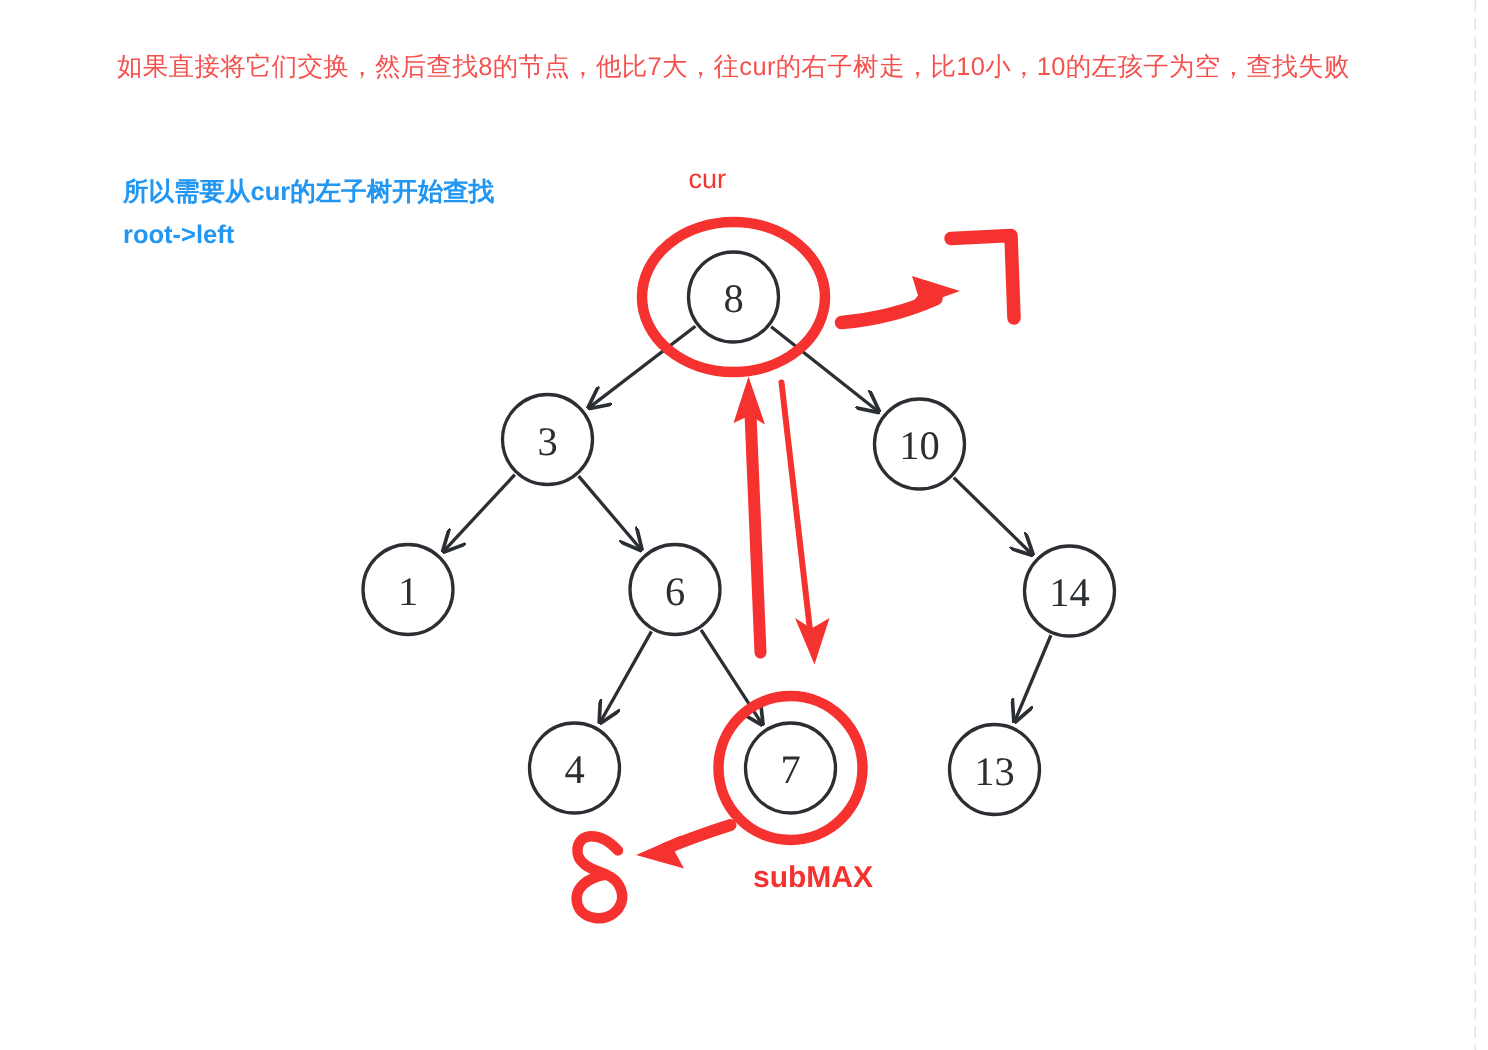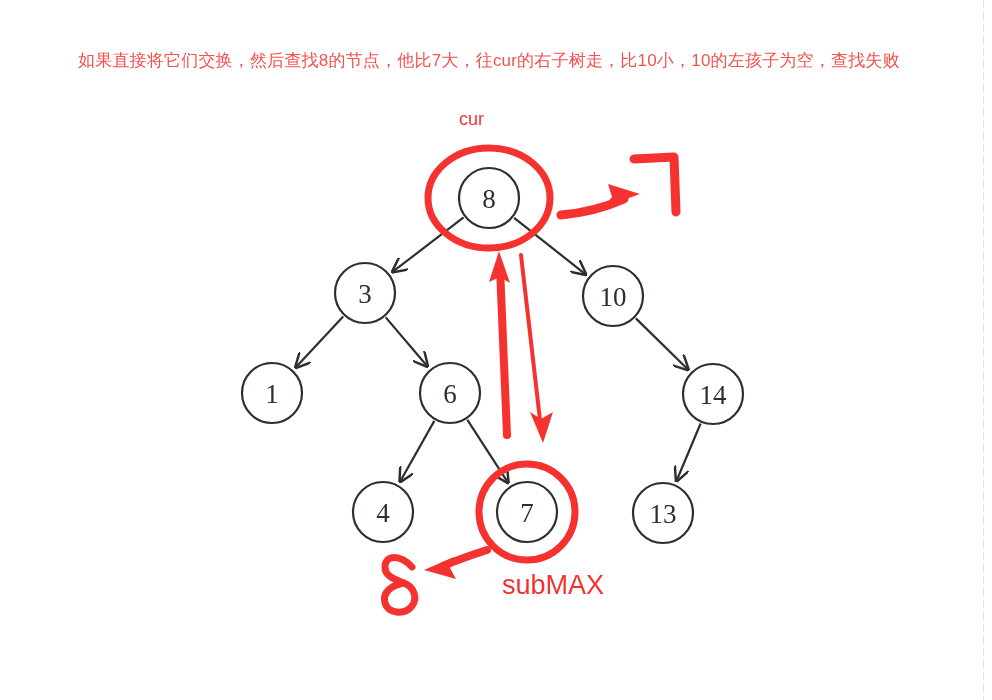--- a/index.html
+++ b/index.html
@@ -26,21 +26,20 @@
   }
   #note-red {
     left: 78px;
     top: 31px;
     width: 890px;
     color: #f5514f;
     font-size: 17px;
     line-height: 28px;
     letter-spacing: 0.2px;
     font-family: "Liberation Sans", sans-serif;
-    margin-top: 16px;
   }
   #note-blue {
     left: 82px;
     top: 113px;
     width: 400px;
     color: #2196f3;
     font-size: 17px;
     line-height: 29px;
     font-weight: 600;
     font-family: "Liberation Sans", sans-serif;
@@ -52,23 +51,24 @@
     color: #f5322f;
     font-size: 18px;
     line-height: 30px;
     font-family: "Liberation Sans", sans-serif;
   }
   #label-submax {
     position: absolute;
     left: 502px;
     top: 570px;
     color: #f5322f;
-    font-size: 27px;
+    font-size: 20px;
     line-height: 30px;
     font-family: "Liberation Sans", sans-serif;
+    font-weight: bold;
   }
   svg#tree {
     position: absolute;
     left: 0;
     top: 0;
     width: 992px;
     height: 700px;
   }
   .node-circle {
     fill: #ffffff;
@@ -110,20 +110,22 @@
     background: repeating-linear-gradient(to bottom, #e3e3e3 0px, #e3e3e3 8px, #ffffff 8px, #ffffff 12px);
   }
 </style>
 </head>
 <body>
 
 <div id="canvas">
 
   <div class="note" id="note-red">如果直接将它们交换，然后查找8的节点，他比7大，往cur的右子树走，比10小，10的左孩子为空，查找失败</div>
 
+  <div class="note" id="note-blue">所以需要从cur的左子树开始查找
+root-&gt;left</div>
 
   <div id="label-cur">cur</div>
 
   <div id="label-submax">subMAX</div>
 
   <svg id="tree" viewBox="0 0 992 700" xmlns="http://www.w3.org/2000/svg">
     <defs>
       <marker id="blackArrow" viewBox="0 0 10 10" refX="9" refY="5" markerWidth="7" markerHeight="7" orient="auto-start-reverse">
         <path d="M 0 0 L 10 5 L 0 10" fill="none" stroke="#2b2f33" stroke-width="1.6"></path>
       </marker>

